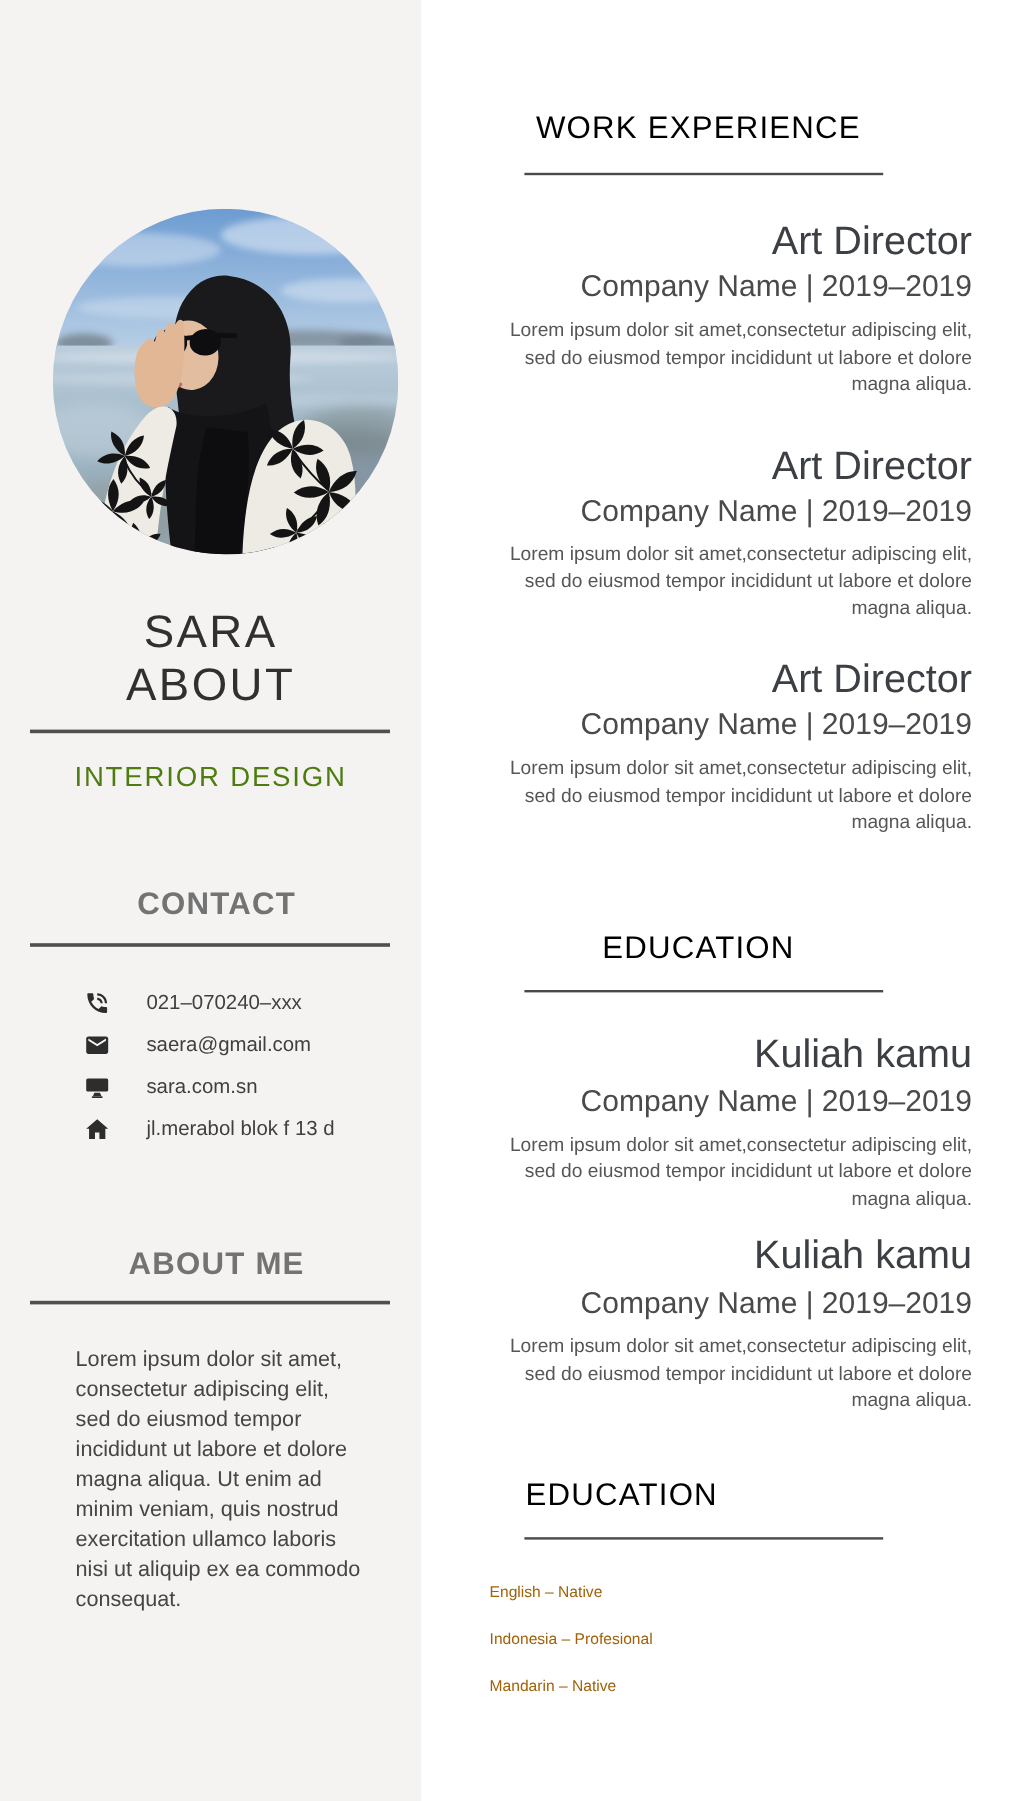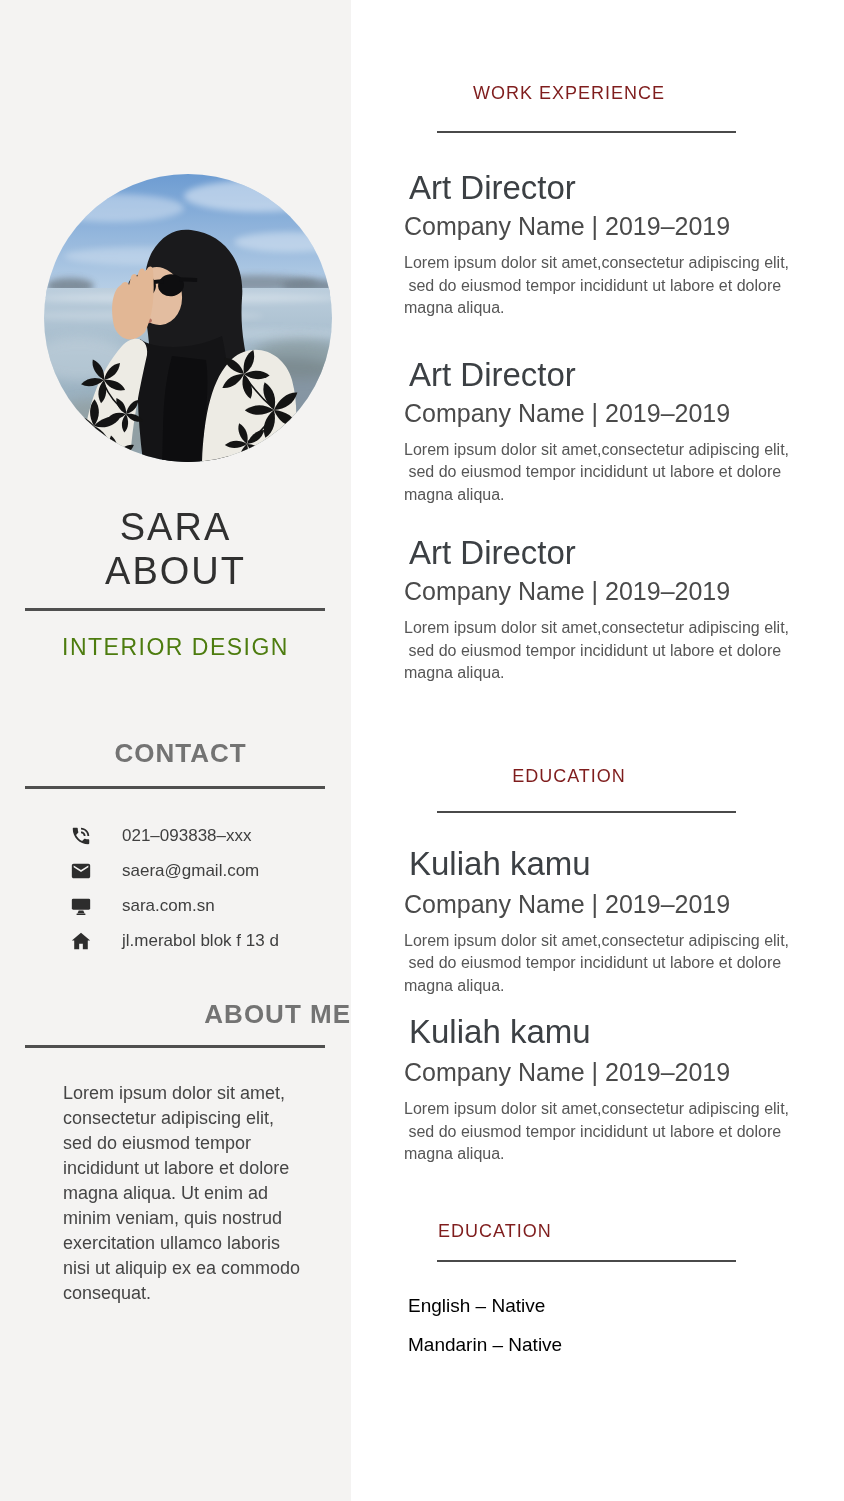--- a/index.html
+++ b/index.html
@@ -20,45 +20,45 @@
   .side-h2 { margin:0; font-size:26px; line-height:32px; letter-spacing:1px; text-align:center;
              padding-left:10px; font-weight:700; color:#737373; }
   .contact-h2 { margin-top:75px; }
   .contact-div { margin-top:17px; }
   .contact-list { margin:35px 0 0 0; padding:0 0 0 70px; list-style:none; }
   .c-row { display:flex; align-items:center; height:24px; margin-bottom:11px; }
   .c-icon { width:22px; height:22px; margin-right:30px; flex:none; }
   .c-icon svg { display:block; width:22px; height:22px; fill:#2d2d2d; }
   .c-text { font-size:17px; color:#3f3f3f; white-space:nowrap; }
 
-  .about-h2 { margin-top:45px;text-align:right; }
+  .about-h2 { margin-top:84px; }
   .about-div { margin-top:15px; }
   .about-text { margin:33px 0 0 63px; font-size:18px; line-height:25px; color:#454545; white-space:pre; }
 
   
   .main { flex:1; padding:70px 34px 0 49px; }
-  .main-h2 { margin:4px; font-size:18px; line-height:38px; letter-spacing:1px; font-weight:400; color:#7f1d1d; }
+  .main-h2 { margin:17px; font-size:26px; line-height:38px; letter-spacing:1px; font-weight:400; color:#000000; }
   .h-center { width:330px; text-align:center; }
   .h-left { margin-left:38px; }
   .main-div { height:2px; background:#4a4a4a; width:299px; margin:19px 0 0 37px; }
   .edu-h2 { margin-top:72px; }
   .edu-div { margin-top:16px; }
   .lang-h2 { margin-top:46px; }
   .lang-div { margin-top:10px; }
 
-  .entry { margin-left:4px; }
+  .entry { margin-left:16px;text-align:right; }
   .entry-title { margin:0 0 0 5px; font-size:33px; line-height:38px; font-weight:400; color:#3c4044; }
   .entry-meta { margin:4px 0 0 0; font-size:25px; line-height:31px; color:#4a4a4a; }
   .entry-desc { margin:10px 0 0 0; font-size:16px; line-height:22.5px; color:#565656; white-space:pre; }
   .we1 { margin-top:36px; } .we2 { margin-top:36px; } .we3 { margin-top:28px; }
   .ed1 { margin-top:32px; } .ed2 { margin-top:16px; }
   .ed1 .entry-meta, .ed2 .entry-meta { margin-top:6px; }
 
   .lang-list { margin:31px 0 0 0; padding:0; list-style:none; }
-  .lang-item { margin:0 0 13px 8px; font-size:19px; line-height:26px; color:#000000; }
+  .lang-item { margin:0 0 13px 8px; font-size:13px; line-height:26px; color:#a16207; }
 </style>
 </head>
 <body>
 
 <div class="page">
 
   <aside class="sidebar">
 
     <div class="photo">
       <svg width="288" height="288" viewBox="0 0 288 288" xmlns="http://www.w3.org/2000/svg">
@@ -165,21 +165,21 @@
     <h2 class="side-h2 contact-h2">CONTACT</h2>
     <div class="side-div contact-div"></div>
 
     <ul class="contact-list">
       <li class="c-row">
         <span class="c-icon">
           <svg viewBox="0 0 24 24">
               <path d="M19 12h2c0-4.97-4.03-9-9-9v2c3.87 0 7 3.13 7 7zm-4 0h2c0-2.76-2.24-5-5-5v2c1.66 0 3 1.34 3 3zm5 3.5c-1.25 0-2.45-.2-3.57-.57-.35-.11-.74-.03-1.02.24l-2.2 2.2c-2.83-1.44-5.15-3.75-6.59-6.59l2.2-2.21c.28-.26.36-.65.25-1C8.7 6.45 8.5 5.25 8.5 4c0-.55-.45-1-1-1H4c-.55 0-1 .45-1 1 0 9.39 7.61 17 17 17 .55 0 1-.45 1-1v-3.5c0-.55-.45-1-1-1z"></path>
             </svg>
         </span>
-        <span class="c-text">021–093838–xxx</span>
+        <span class="c-text">021–070240–xxx</span>
       </li>
       <li class="c-row">
         <span class="c-icon">
           <svg viewBox="0 0 24 24">
               <path d="M20 4H4c-1.1 0-2 .9-2 2v12c0 1.1.9 2 2 2h16c1.1 0 2-.9 2-2V6c0-1.1-.9-2-2-2zm0 4l-8 5-8-5V6l8 5 8-5v2z"></path>
             </svg>
         </span>
         <span class="c-text">saera@gmail.com</span>
       </li>
       <li class="c-row">
@@ -266,18 +266,19 @@
  sed do eiusmod tempor incididunt ut labore et dolore
 magna aliqua.</div>
       </div>
     </section>
 
     <section>
       <h2 class="main-h2 h-left lang-h2">EDUCATION</h2>
       <div class="main-div lang-div"></div>
       <ul class="lang-list">
         <li class="lang-item">English – Native</li>
+        <li class="lang-item">Indonesia – Profesional</li>
         <li class="lang-item">Mandarin – Native</li>
       </ul>
     </section>
 
   </main>
 </div>
 
 </body></html>

